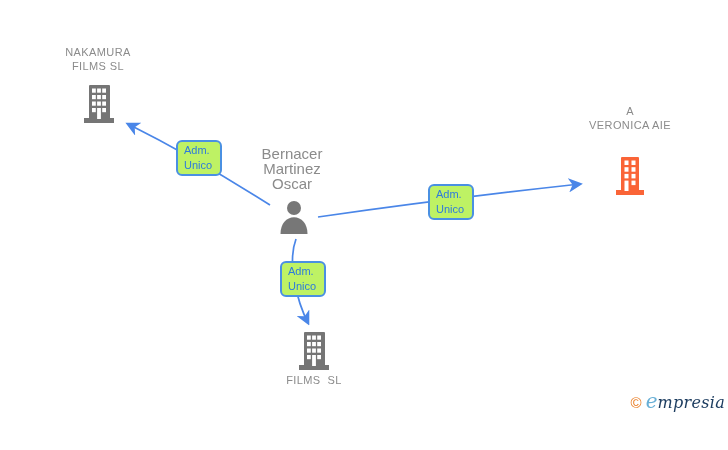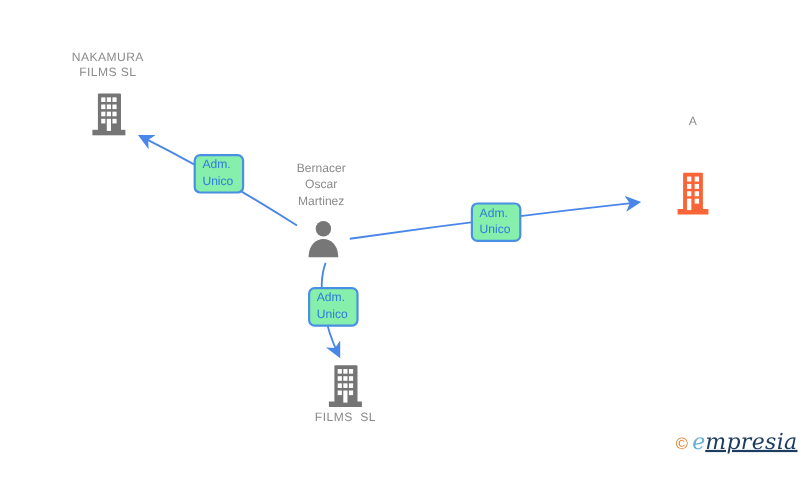--- a/index.html
+++ b/index.html
@@ -31,31 +31,31 @@
     width:120px;
     font-size:11px;
     line-height:14px;
     letter-spacing:0.4px;
     color:var(--company-text);
     font-weight:400;
   }
   .company-label .label-line{white-space:pre;}
   .person-label{
     width:104px;
-    font-size:11px;
+    font-size:15px;
     line-height:15px;
     color:var(--company-text);
   }
   .icon-wrap{position:absolute;z-index:2;line-height:0;}
   .icon-gray{color:var(--icon-gray);}
   .icon-orange{color:var(--icon-orange);}
 
   .edge-label{
     position:absolute;z-index:3;
-    background:#86efac;
+    background:#bef264;
     border:2px solid var(--label-border);
     border-radius:6px;
     padding:1px 6px;
     width:46px;
     font-size:11px;
     line-height:15px;
     color:var(--label-text);
     text-align:left;
   }
 
@@ -68,21 +68,21 @@
   }
   .footer-logo .copy{
     color:var(--logo-copyright);
     font-size:15px;
   }
   .footer-logo .brand{
     font-family:"DejaVu Serif",serif;
     font-style:italic;
   }
   .footer-logo .brand-e{color:var(--logo-e);font-size:20px;}
-  .footer-logo .brand-rest{color:var(--logo-rest);font-size:20px;letter-spacing:0.3px;text-decoration:underline;}
+  .footer-logo .brand-rest{color:var(--logo-rest);font-size:16px;letter-spacing:0.3px;}
 </style>
 </head>
 <body>
 
 <div class="canvas">
 
   <svg class="links" width="728" height="450" viewBox="0 0 728 450">
     <defs>
       <marker id="arrow" viewBox="0 0 10 10" refX="8" refY="5" markerWidth="8.5" markerHeight="8.5" orient="auto-start-reverse">
         <path class="arrowhead" d="M0,0 L10,5 L0,10 L2.8,5 Z"></path>
@@ -113,42 +113,43 @@
           <rect x="21.2" y="17.5" width="3.8" height="4.2"></rect>
         <rect x="11" y="24" width="3.8" height="4.2"></rect>
           <rect x="21.2" y="24" width="3.8" height="4.2"></rect>
         <rect x="16.1" y="24" width="3.8" height="11"></rect>
       </g>
     </svg>
   </div>
 
   <div class="node company-label" style="left:570px;top:104px;">
     <div class="label-line">A</div>
+    <div class="label-line">VERONICA AIE</div>
   </div>
   <div class="icon-wrap icon-orange" style="left:612px;top:156px;">
     <svg width="36" height="40" viewBox="0 0 36 40" fill="currentColor">
       <rect x="4" y="34" width="28" height="5"></rect>
       <rect x="9" y="1" width="18" height="34" rx="1"></rect>
       <g fill="#ffffff">
         <rect x="12.5" y="4.5" width="4" height="4.5"></rect>
           <rect x="19.5" y="4.5" width="4" height="4.5"></rect>
         <rect x="12.5" y="11.2" width="4" height="4.5"></rect>
           <rect x="19.5" y="11.2" width="4" height="4.5"></rect>
         <rect x="12.5" y="17.9" width="4" height="4.5"></rect>
           <rect x="19.5" y="17.9" width="4" height="4.5"></rect>
         <rect x="19.5" y="24.6" width="4" height="4.5"></rect>
         <rect x="12.5" y="24.6" width="4" height="10.4"></rect>
       </g>
     </svg>
   </div>
 
   <div class="node person-label" style="left:240px;top:146px;">
     <div>Bernacer</div>
+    <div>Martinez</div>
     <div>Oscar</div>
-    <div>Martinez</div>
   </div>
   <div class="icon-wrap" style="left:278px;top:200px;color:#777777;">
     <svg width="32" height="34" viewBox="0 0 32 34" fill="currentColor">
       <circle cx="16" cy="8" r="7"></circle>
       <path d="M2.5,34 C2.5,23.5 8.5,17.3 16,17.3 C23.5,17.3 29.5,23.5 29.5,34 Z"></path>
     </svg>
   </div>
 
   <div class="icon-wrap icon-gray" style="left:296px;top:331px;">
     <svg width="36" height="40" viewBox="0 0 36 40" fill="currentColor">

